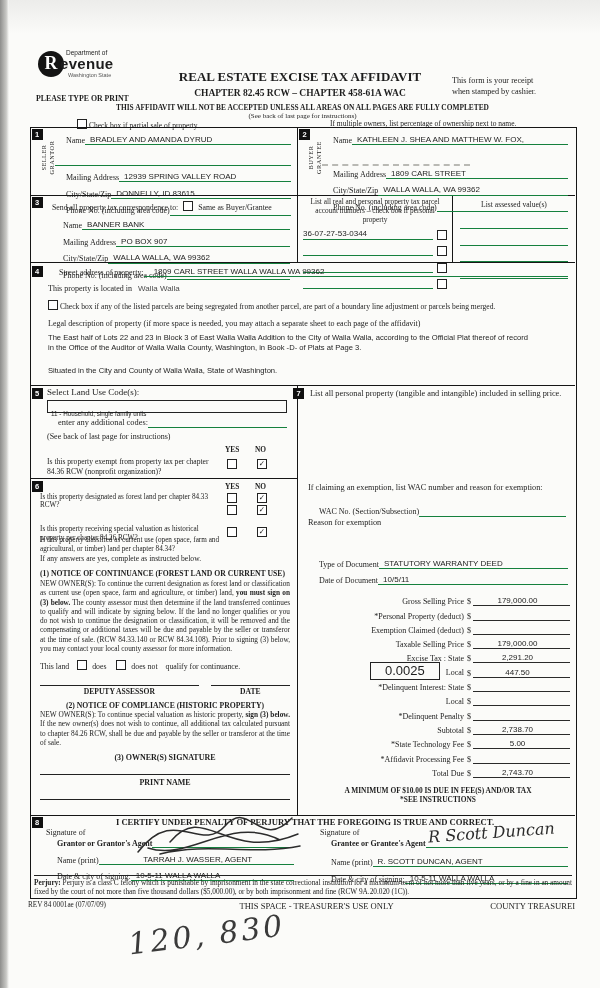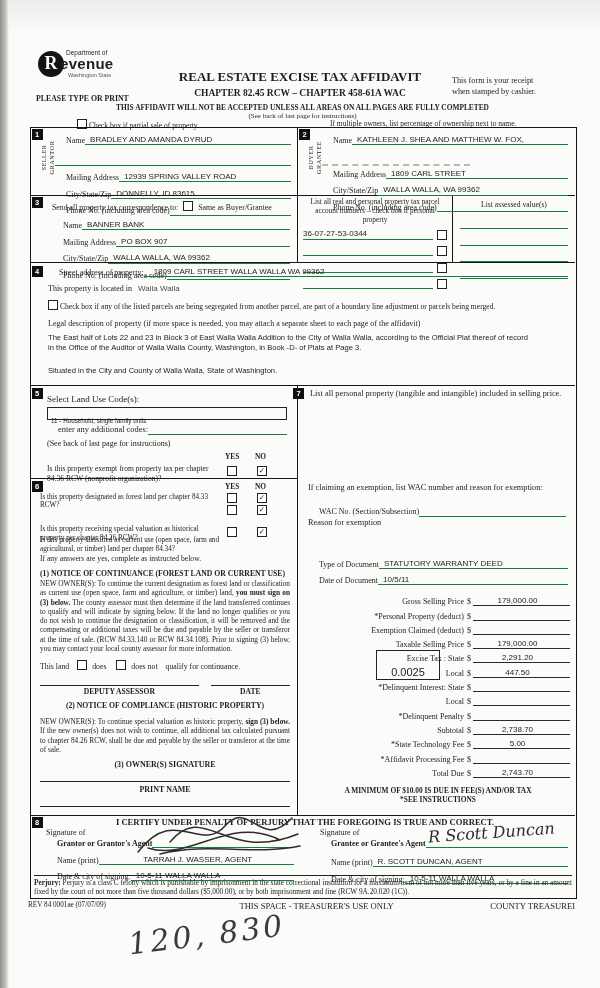--- a/index.html
+++ b/index.html
@@ -23,23 +23,23 @@
   .cb{display:inline-block;width:8px;height:8px;border:1px solid #222;background:#fff;
       vertical-align:-1px;font-size:7.5px;line-height:8px;text-align:center;
       font-family:"DejaVu Sans",sans-serif;}
   .vlab{position:absolute;transform:rotate(-90deg);transform-origin:center;
         font-size:6.3px;letter-spacing:.5px;text-align:center;line-height:1.2;}
   .mrow{display:flex;align-items:flex-end;height:14.3px;font-size:8px;}
   .mlab{width:158px;text-align:right;white-space:nowrap;}
   .mcur{padding:0 2px 0 3px;}
   .mline{flex:1;border-bottom:1px solid #2a2a2a;text-align:center;
          font-family:"Liberation Sans",sans-serif;font-size:8px;padding-right:8px;}
-  .ratebox{border:1px solid #222;font-family:"Liberation Sans",sans-serif;font-size:11px;
-           padding:15px 14px 1px 14px;margin-right:6px;text-align:center;}
-  .para{font-size:7.3px;line-height:1.27;text-align:justify;margin-top:7px;}
+  .ratebox{border:1px solid #222;font-family:"Liberation Sans",sans-serif;font-size:13px;
+           padding:0 14px 1px 14px;margin-right:6px;text-align:center;}
+  .para{font-size:7.3px;line-height:1.27;text-align:justify;}
   .script{font-family:"DejaVu Serif",serif;font-style:italic;color:#2b2b2b;}
   .hand{font-family:"DejaVu Serif",serif;font-style:italic;color:#3a3a3a;}
   .hline{position:absolute;border-top:1.6px solid #161616;}
 </style>
 </head>
 <body>
 
 <div class="page">
   <div class="edge-t"></div>
   <div class="edge-l"></div>
@@ -205,21 +205,21 @@
       <span class="cb"></span>
       <span>Check box if any of the listed parcels are being segregated from another parcel, are part of a boundary line adjustment or parcels being merged.</span>
     </div>
     <div style="font-size:8px;margin-top:8px;">Legal description of property (if more space is needed, you may attach a separate sheet to each page of the affidavit)</div>
     <div class="sans" style="font-size:7.6px;line-height:1.35;margin-top:5px;width:480px;">The East half of Lots 22 and 23 in Block 3 of East Walla Walla Addition to the City of Walla Walla, according to the Official Plat thereof of record in the Office of the Auditor of Walla Walla County, Washington, in Book -D- of Plats at Page 3.</div>
     <div class="sans" style="font-size:7.6px;margin-top:12px;">Situated in the City and County of Walla Walla, State of Washington.</div>
   </div>
 
   <div class="numbox" style="left:31.5px;top:388px;">5</div>
   <div class="abs" style="left:47px;top:387px;width:240px;">
-    <div style="font-size:9px;margin-top:7px;">Select Land Use Code(s):</div>
+    <div style="font-size:9px;">Select Land Use Code(s):</div>
     <div style="border:1px solid #222;margin-top:3px;padding:1px 3px;height:9px;">
       <span class="sans" style="font-size:6.3px;">11 - Household, single family units</span></div>
     <div class="fld" style="margin-top:5px;font-size:8.4px;">
         <span class="lb">enter any additional codes:</span>
       <span class="ulw"></span>
       </div>
     <div style="font-size:8px;margin-top:4px;">(See back of last page for instructions)</div>
     <div style="position:relative;margin-top:4px;height:44px;">
       <span class="abs b" style="left:178px;top:0;font-size:7.4px;">YES</span>
       <span class="abs b" style="left:208px;top:0;font-size:7.4px;">NO</span>

